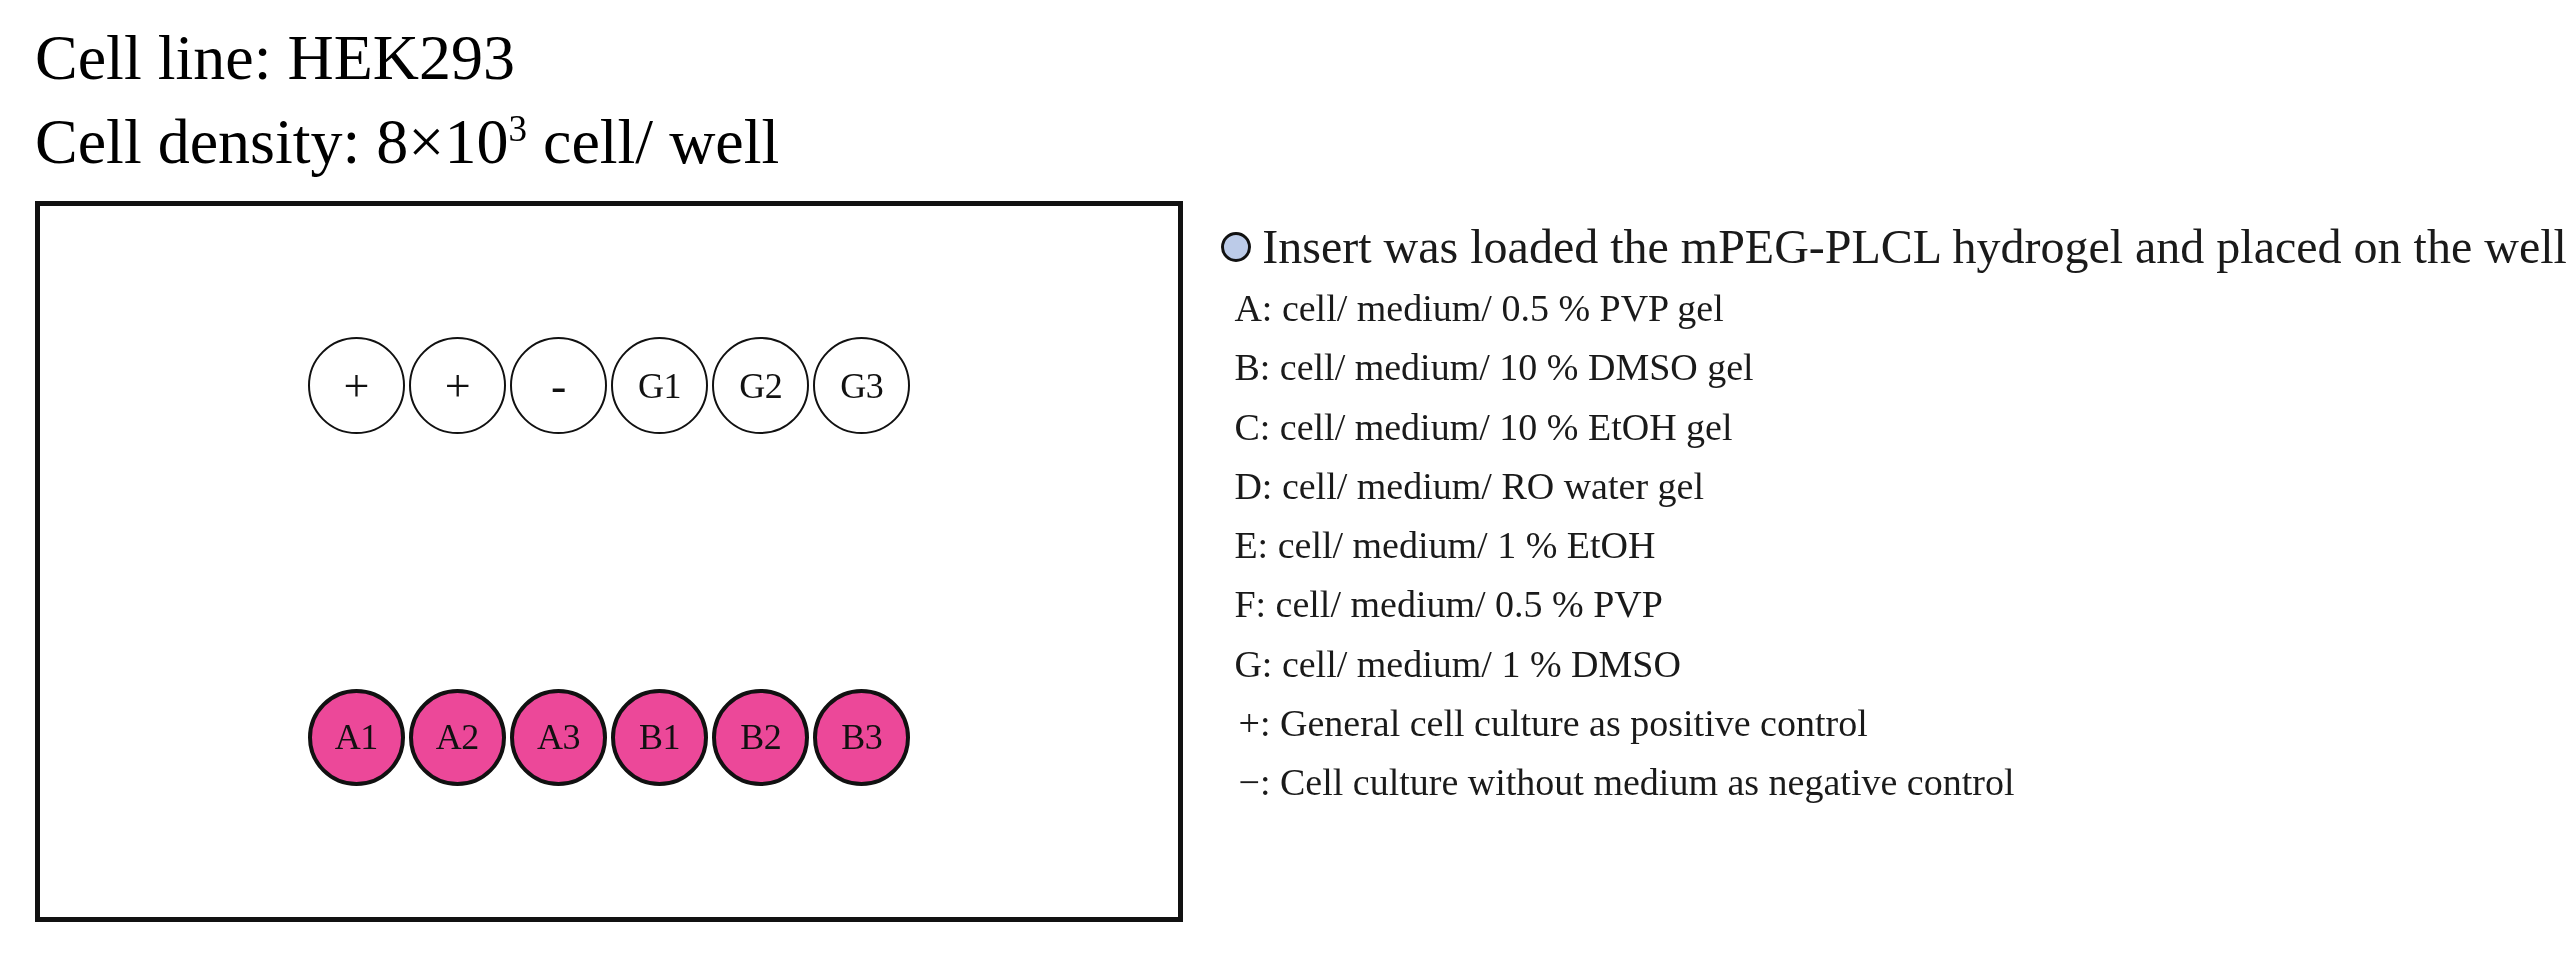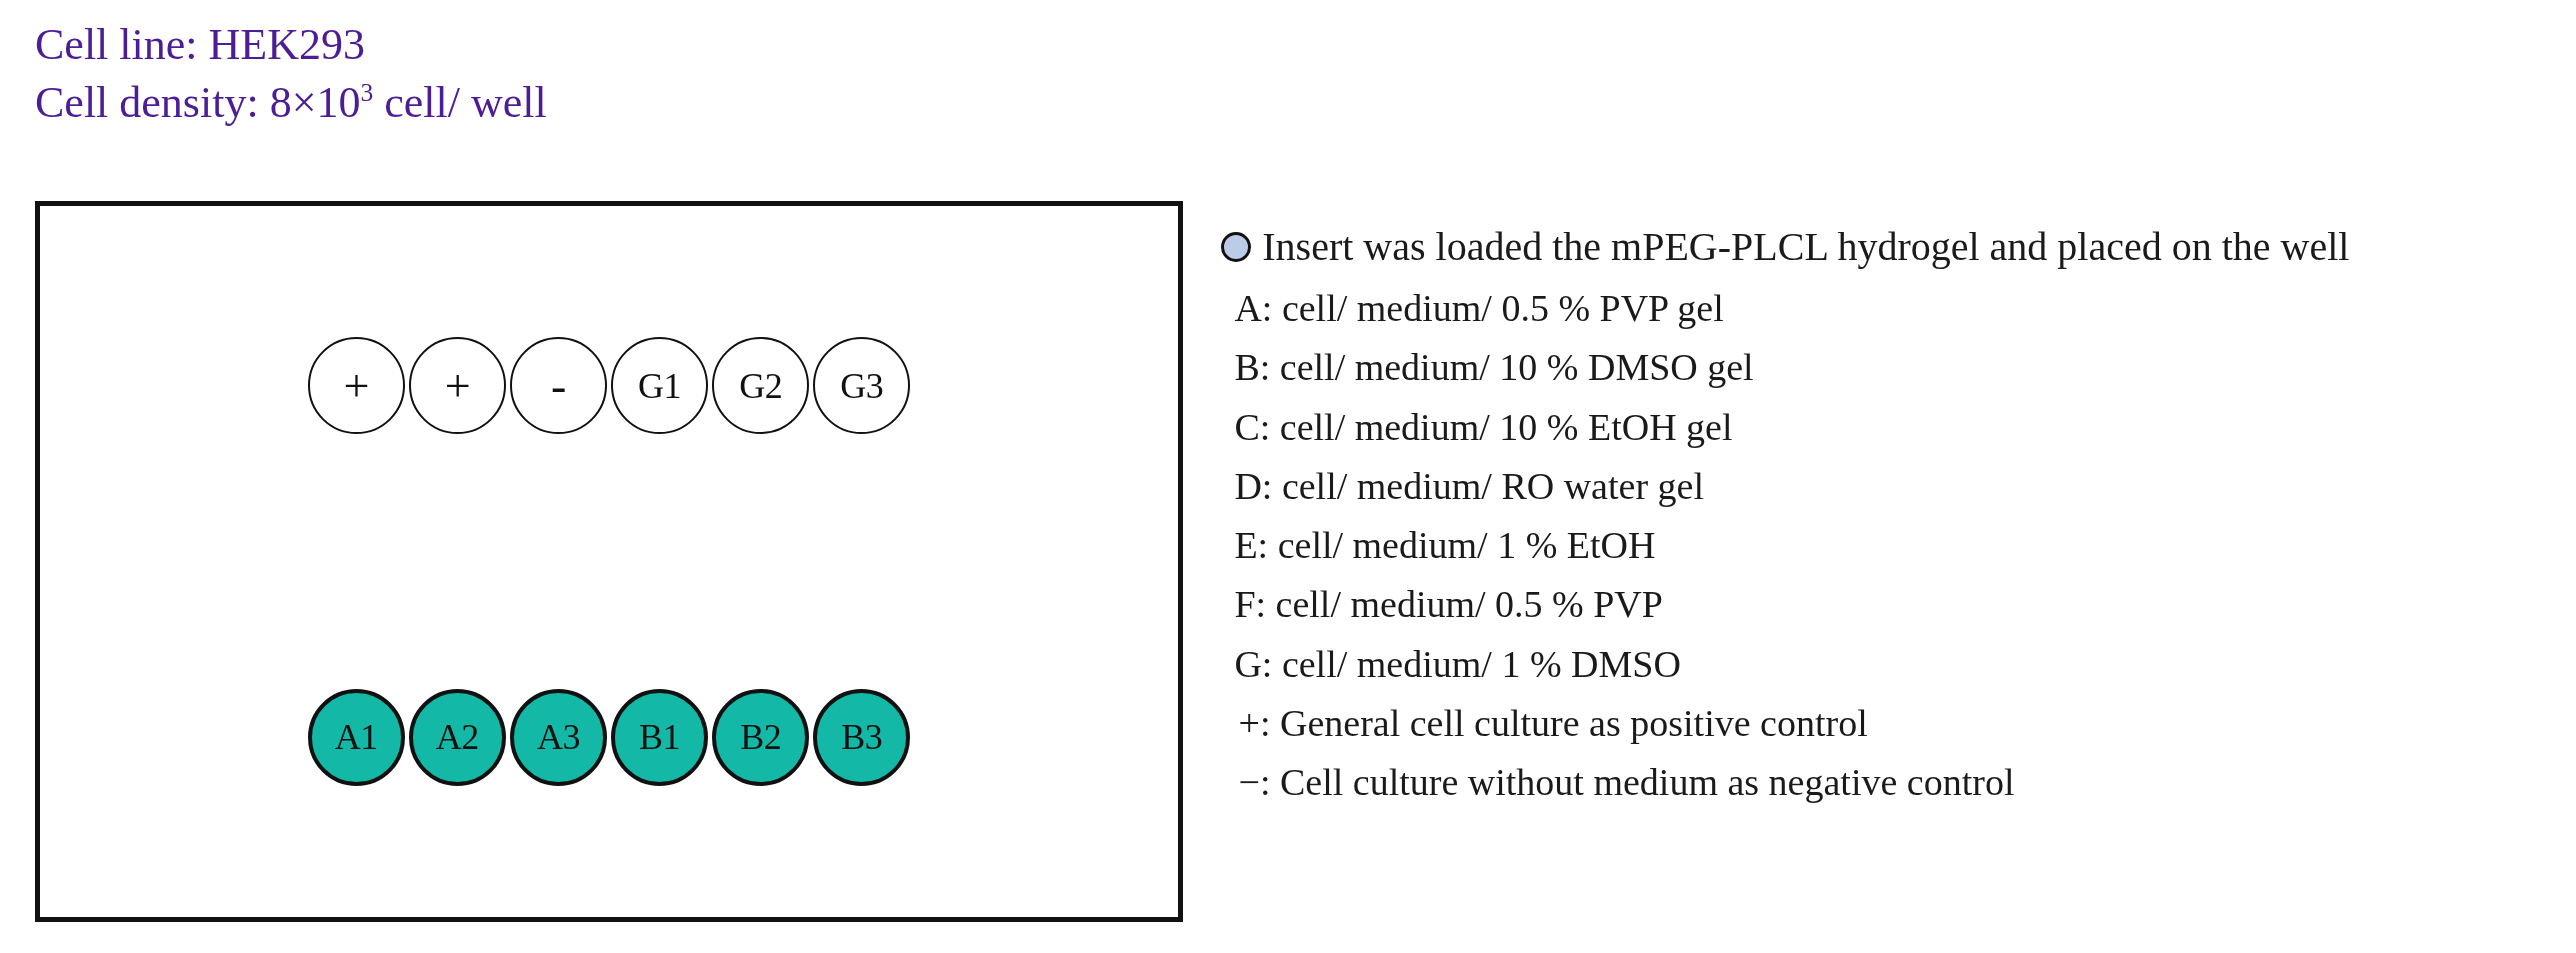--- a/index.html
+++ b/index.html
@@ -17,24 +17,24 @@
   }
 
   
   #header {
     position: absolute;
     left: 35px;
     top: 15.5px;
     width: 1185px;
   }
   .header-line {
-    font-size: 44px;
+    font-size: 64px;
     line-height: 1.32;
     white-space: nowrap;
-    color: #4c1d95;
+    color: #000000;
   }
   .header-line sup {
     font-size: 0.58em;
     vertical-align: super;
     line-height: 0;
   }
 
   
   #plate {
     position: absolute;
@@ -75,21 +75,21 @@
     box-sizing: border-box;
     display: flex;
     align-items: center;
     justify-content: center;
     font-size: 36px;
     line-height: 1;
     color: #111111;
     letter-spacing: -0.5px;
   }
   .well.filled {
-    background: #14b8a6;
+    background: #ec4899;
     border-width: 4.1px;
   }
   .well.sign {
     font-size: 46px;
   }
 
   
   #legend {
     position: absolute;
     left: 1221px;
@@ -106,21 +106,21 @@
   .legend-swatch {
     width: 30px;
     height: 30px;
     flex: 0 0 30px;
     border-radius: 50%;
     border: 3.6px solid #111111;
     background: #bccbe8;
     box-sizing: border-box;
   }
   .legend-head-text {
-    font-size: 40px;
+    font-size: 48px;
     line-height: 1;
     white-space: nowrap;
     color: #1a1a1a;
   }
   #legend-list {
     margin-top: 2.1px;
     padding-left: 13.4px;
   }
   .legend-item {
     font-size: 38px;

